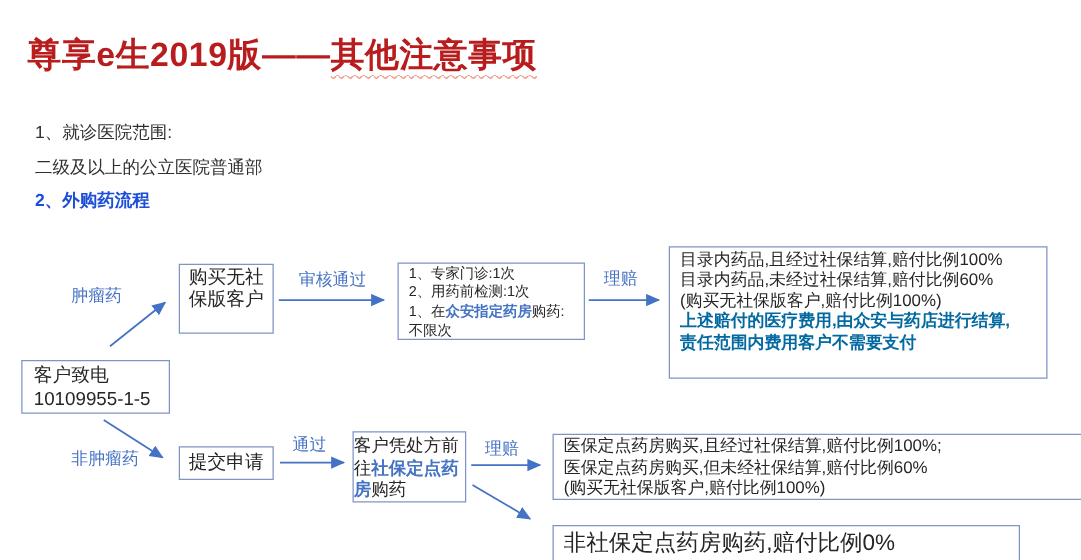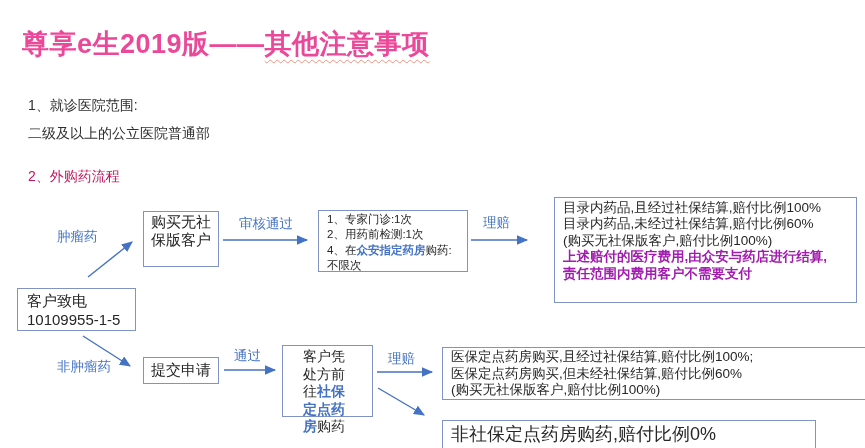--- a/index.html
+++ b/index.html
@@ -1,51 +1,51 @@
 <!DOCTYPE html>
 <html><head>
 <meta charset="utf-8">
 <style>
   html,body{margin:0;padding:0;background:#ffffff;}
   body{font-family:"Liberation Sans","DejaVu Sans",sans-serif;}
   .slide{position:relative;width:865px;height:448px;background:#ffffff;overflow:hidden;}
 
   .title{position:absolute;left:22px;top:26px;font-size:27px;font-weight:bold;
-         color:#ec4899;letter-spacing:0.5px;white-space:nowrap;}
+         color:#b91c1c;letter-spacing:0.5px;white-space:nowrap;}
   .title .wavy{text-decoration:underline;text-decoration-style:wavy;
          text-decoration-color:rgba(228,70,40,0.55);text-decoration-thickness:1px;
          text-underline-offset:6px;}
 
   .note{position:absolute;left:28px;font-size:14px;color:#2f2f2f;white-space:nowrap;}
-  .note.red{color:#be185d;font-weight:normal;margin-top:16px;}
+  .note.red{color:#1d4ed8;font-weight:bold;}
 
   .box{position:absolute;box-sizing:border-box;border:1.4px solid #7f94c5;
        background:#ffffff;color:#262626;}
   .box .nowrap{white-space:nowrap;}
 
   .box-a{left:143px;top:211px;width:76px;height:56px;font-size:15px;line-height:18px;
          padding:1px 7px;}
   .box-b{left:318px;top:210px;width:150px;height:62px;font-size:11.5px;line-height:15.3px;
          padding:1px 8px;}
   .box-c{left:535px;top:197px;width:303px;height:106px;font-size:13.5px;line-height:16.4px;
-         padding:2px 8px;margin-left:19px;}
+         padding:2px 8px;}
   .box-d{left:17px;top:288px;width:119px;height:43px;font-size:15px;line-height:19px;
          padding:2px 9px;}
   .box-e{left:143px;top:357px;width:76px;height:27px;font-size:15px;line-height:23px;
          text-align:center;}
-  .box-f{left:282px;top:345px;width:91px;height:72px;font-size:14px;line-height:17.5px;
-         padding:2px 20px;word-break:break-all;}
+  .box-f{left:282px;top:345px;width:91px;height:57px;font-size:14px;line-height:17.5px;
+         padding:2px 0;word-break:break-all;}
   .box-g{left:442px;top:347px;width:454px;height:53px;font-size:13.5px;line-height:16.5px;
          padding:1px 8px;}
   .box-h{left:442px;top:420px;width:374px;height:30px;font-size:18px;line-height:27px;
          padding:0 8px;}
 
   .flabel{position:absolute;font-size:13.5px;color:#4472c4;white-space:nowrap;}
   .hl{color:#4472c4;font-weight:bold;}
-  .blueline{color:#a21caf;font-weight:bold;}
+  .blueline{color:#0369a1;font-weight:bold;}
 
   .arrows{position:absolute;left:0;top:0;width:865px;height:448px;pointer-events:none;}
 </style>
 </head>
 <body>
 
 <div class="slide">
 
   <div class="title"><span>尊享e生2019版——</span><span class="wavy">其他注意事项</span></div>
 
@@ -73,21 +73,21 @@
   <div class="flabel" style="left:483px;top:214px">理赔</div>
   <div class="flabel" style="left:57px;top:358px">非肿瘤药</div>
   <div class="flabel" style="left:234px;top:347px">通过</div>
   <div class="flabel" style="left:388px;top:350px">理赔</div>
 
   <div class="box box-a"><span>购买无社保版客户</span></div>
 
   <div class="box box-b">
     <div class="nowrap">1、专家门诊:1次</div>
     <div class="nowrap">2、用药前检测:1次</div>
-    <div class="nowrap"><span>4、在</span><span class="hl">众安指定药房</span><span>购药:</span></div>
+    <div class="nowrap"><span>1、在</span><span class="hl">众安指定药房</span><span>购药:</span></div>
     <div class="nowrap">不限次</div>
   </div>
 
   <div class="box box-c">
     <div class="nowrap">目录内药品,且经过社保结算,赔付比例100%</div>
     <div class="nowrap">目录内药品,未经过社保结算,赔付比例60%</div>
     <div class="nowrap">(购买无社保版客户,赔付比例100%)</div>
     <div class="nowrap blueline">上述赔付的医疗费用,由众安与药店进行结算,</div>
     <div class="nowrap blueline">责任范围内费用客户不需要支付</div>
   </div>

